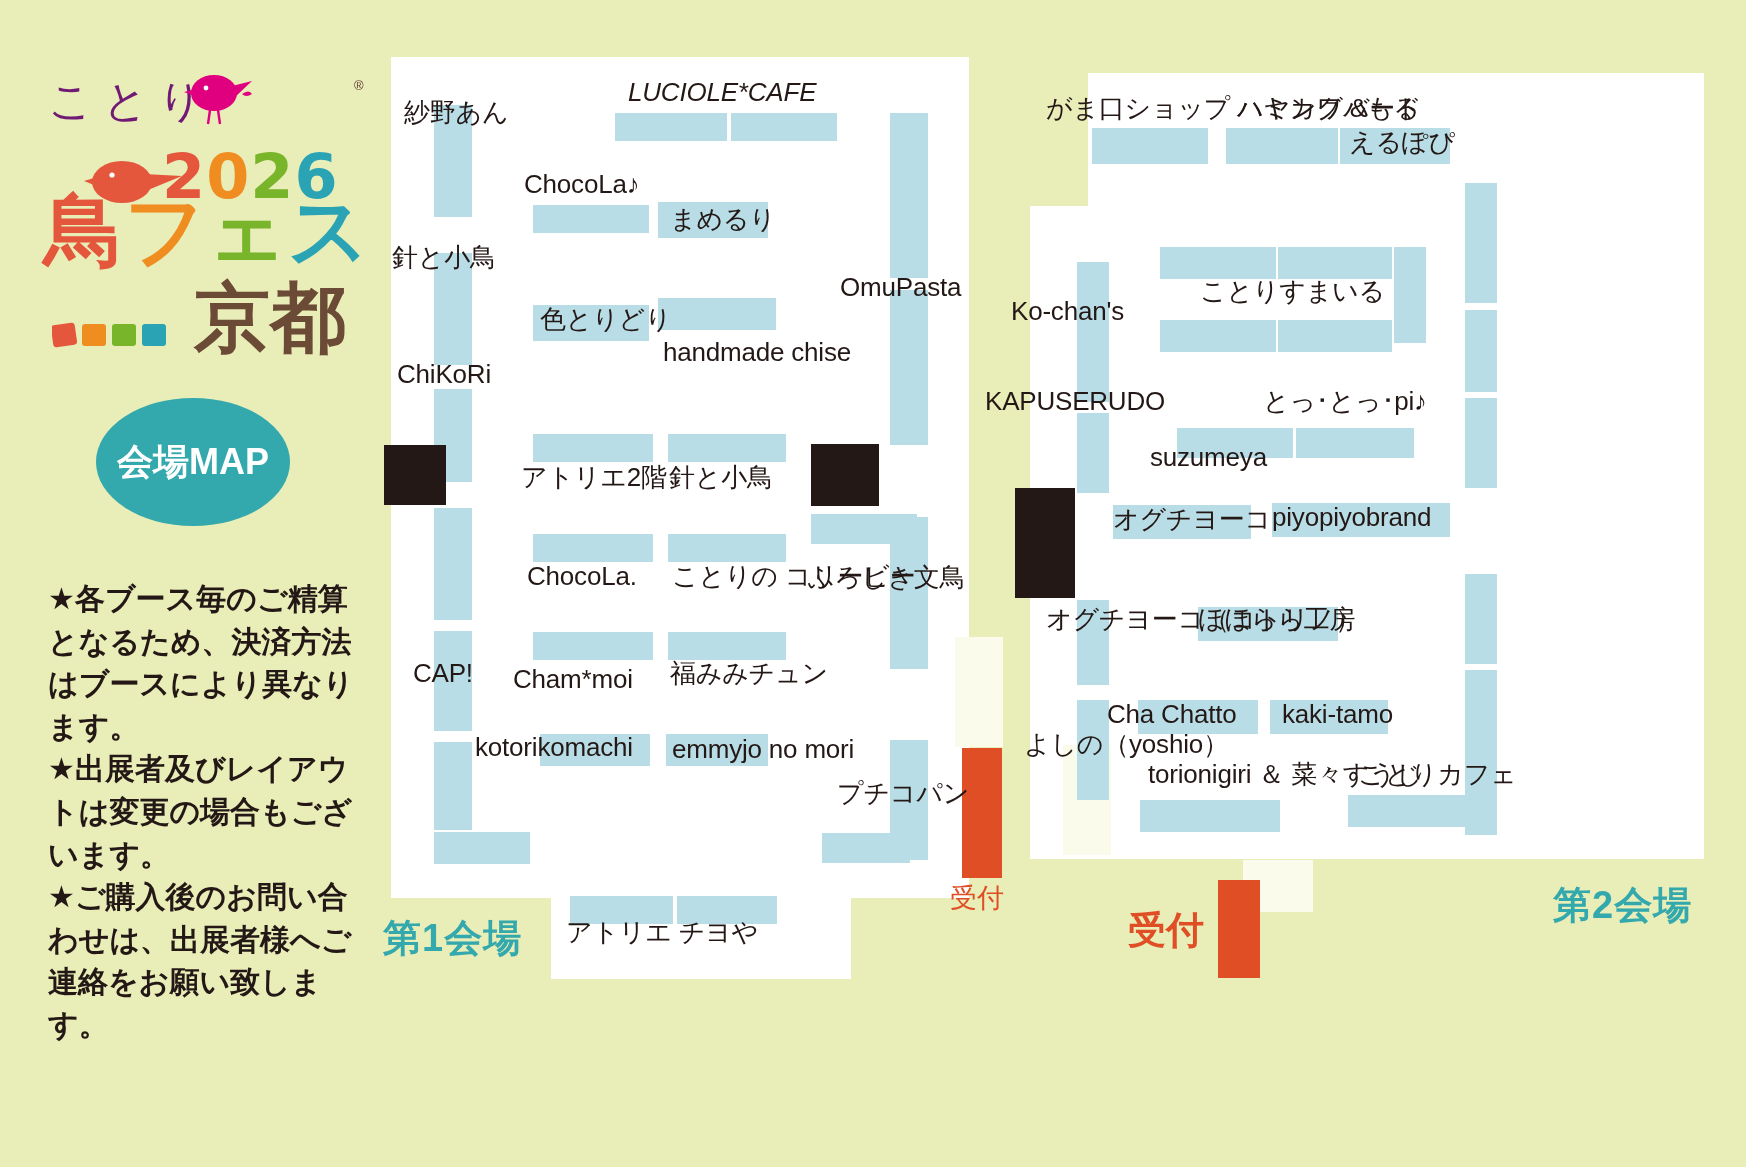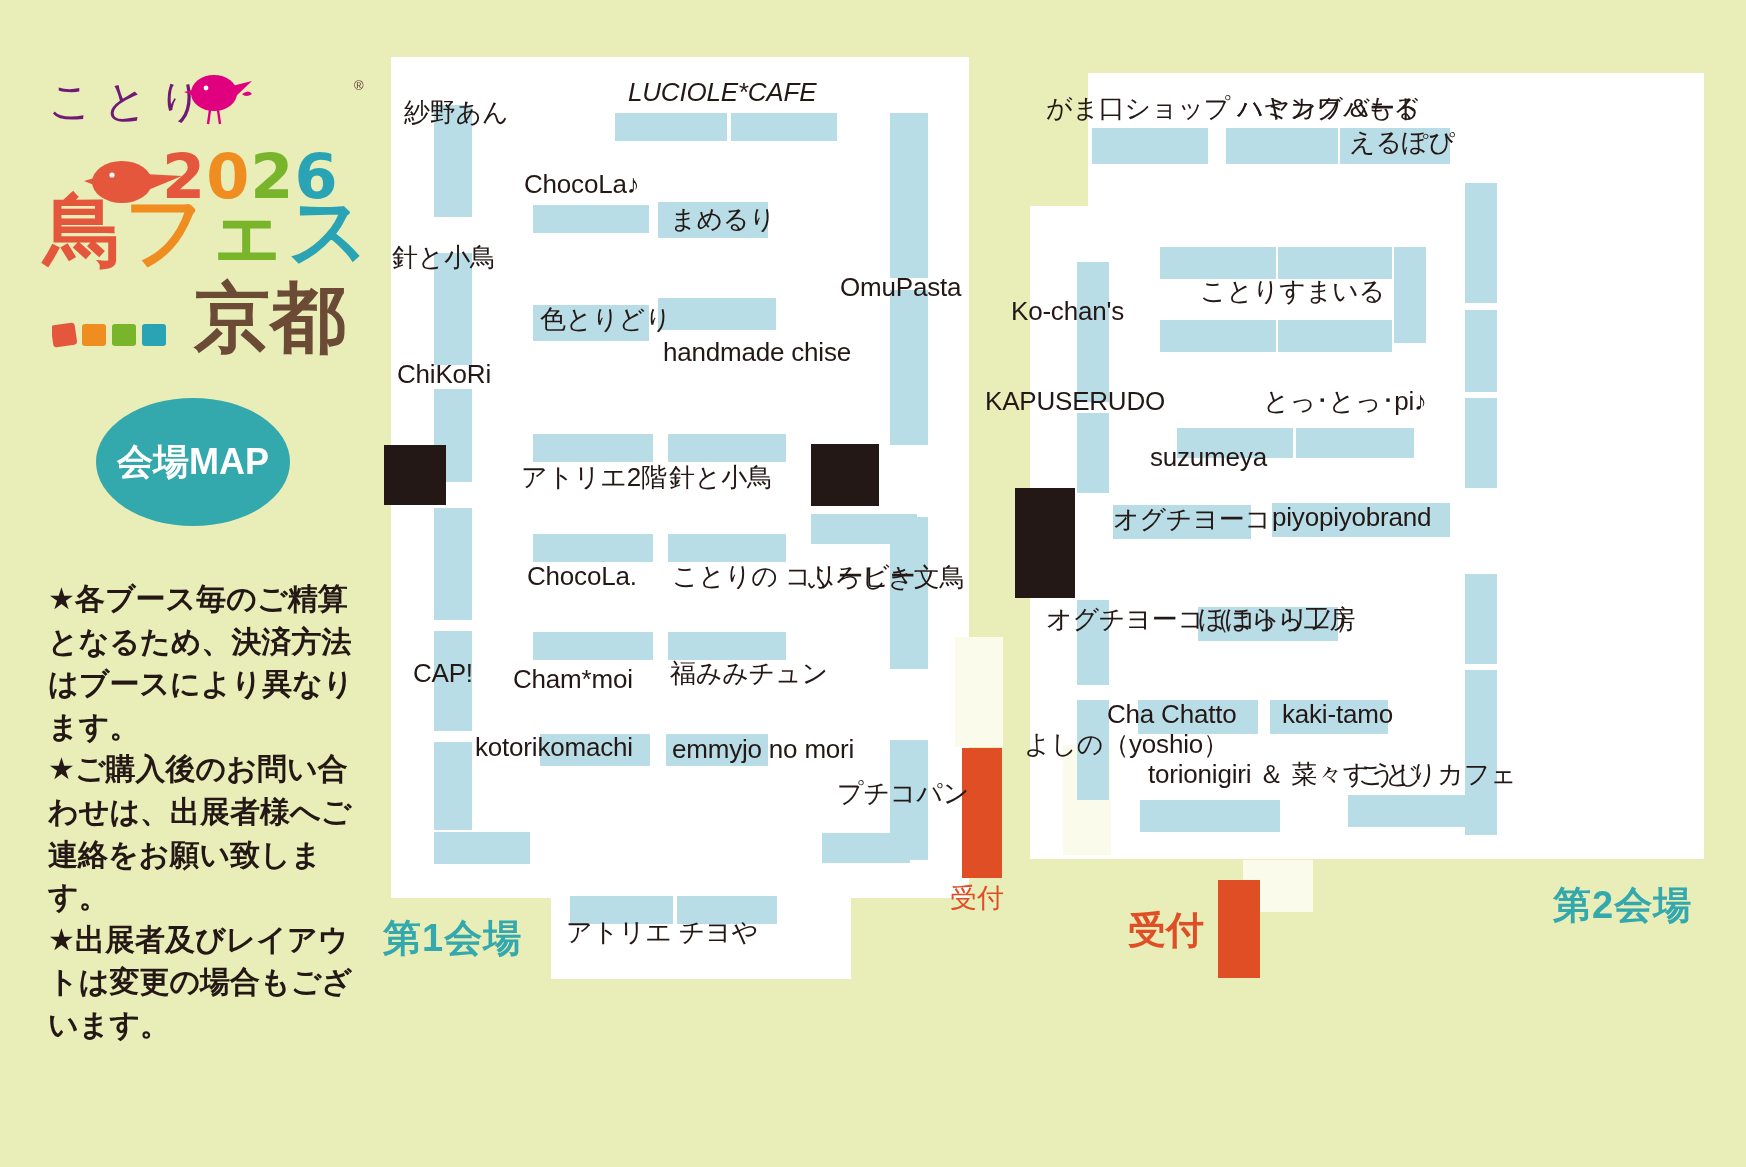--- a/index.html
+++ b/index.html
@@ -130,22 +130,22 @@
         <rect x="30" y="2" width="24" height="22" rx="3" fill="#ef8d21"></rect>
         <rect x="60" y="2" width="24" height="22" rx="3" fill="#79b52b"></rect>
         <rect x="90" y="2" width="24" height="22" rx="3" fill="#2aa4b5"></rect>
       </svg>
     </div>
 
     <div class="map-badge">会場MAP</div>
 
     <div class="notes">
       <p>★各ブース毎のご精算となるため、決済方法はブースにより異なります。</p>
+      <p>★出展者及びレイアウトは変更の場合もございます。</p>
       <p>★ご購入後のお問い合わせは、出展者様へご連絡をお願い致します。</p>
-      <p>★出展者及びレイアウトは変更の場合もございます。</p>
     </div>
   </div>
 
   <div>
 
     <div class="floor" style="left:391px; top:57px; width:578px; height:841px;"></div>
     <div class="floor" style="left:551px; top:896px; width:300px; height:83px;"></div>
     <div class="cream" style="left:955px; top:637px; width:48px; height:110px;"></div>
 
     <div class="booth" style="left:434px; top:105px;  width:38px; height:112px;"></div>

